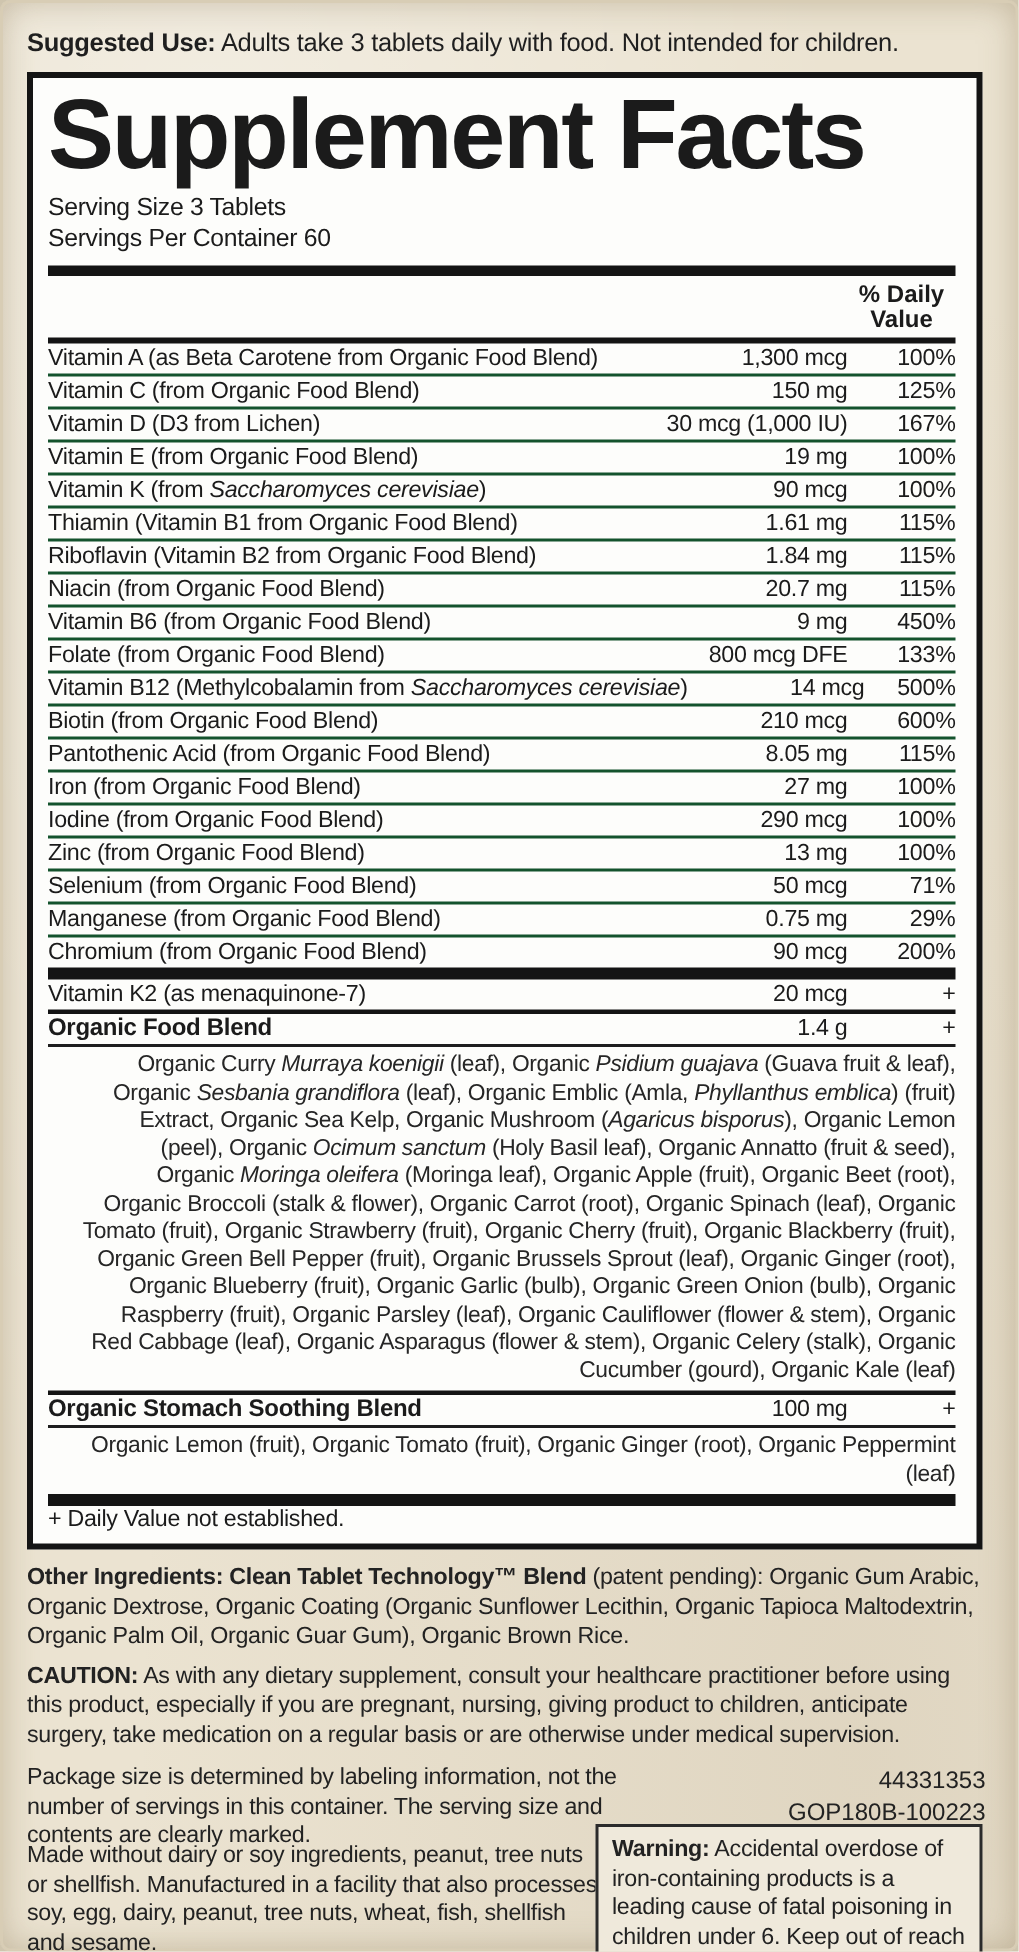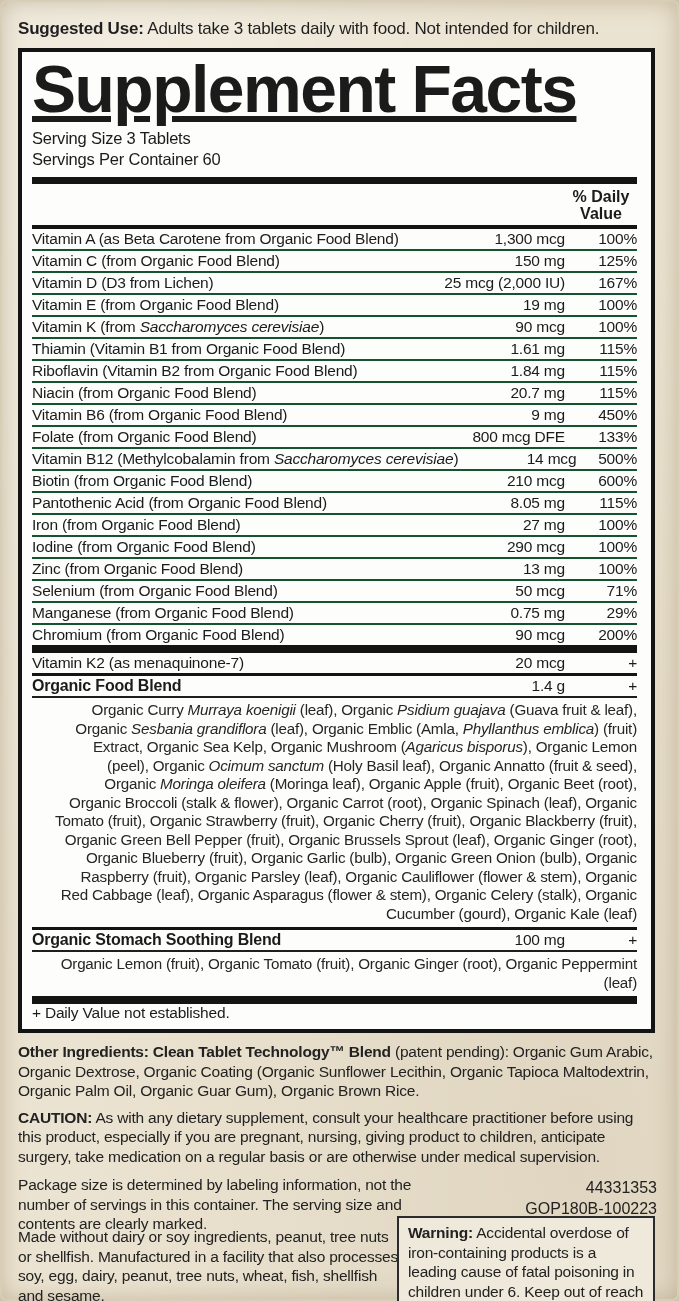--- a/index.html
+++ b/index.html
@@ -8,21 +8,21 @@
         background:#ebe3d1;
         background-image:radial-gradient(ellipse at 20% 10%, rgba(255,255,255,.35), rgba(255,255,255,0) 55%),
                          radial-gradient(ellipse at 85% 90%, rgba(140,115,75,.12), rgba(140,115,75,0) 60%);
         box-shadow:inset 0 0 0 2px #d8cdb5, inset 0 0 24px rgba(120,100,60,.38);
         border-radius:7px;
         padding:14px 24px 0 18px;}
   .suggested{font-size:17px;letter-spacing:-0.2px;color:#1f1f1f;margin:5px 0 9px;white-space:nowrap;}
   .suggested b{letter-spacing:-0.2px;}
 
   .panel{background:#fdfdfb;border:4px solid #141414;color:#1b1b1b;padding:4px 14px 6px 10px;box-sizing:border-box;}
-  .title{font-size:66px;font-weight:bold;letter-spacing:-1.5px;line-height:1.02;margin:0 0 5px;white-space:nowrap;text-decoration:underline;}
+  .title{font-size:66px;font-weight:bold;letter-spacing:-1.5px;line-height:1.02;margin:0 0 5px;white-space:nowrap;}
   .serving{font-size:16.5px;line-height:21px;letter-spacing:-0.2px;}
 
   .bar{background:#141414;}
   .h7{height:7px;margin-top:7px;}
   .h4{height:4px;}
   .h3{height:3px;}
   .h8{height:8px;}
 
   .hdr-row{display:flex;align-items:flex-end;font-weight:bold;font-size:16px;line-height:17px;padding:4px 0 3px;}
   .hdr-name{flex:1;}
@@ -82,21 +82,21 @@
           <span class="cell-amount">1,300 mcg</span>
           <span class="cell-dv">100%</span>
         </div>
         <div class="row">
           <span class="cell-name"><span>Vitamin C (from Organic Food Blend)</span></span>
           <span class="cell-amount">150 mg</span>
           <span class="cell-dv">125%</span>
         </div>
         <div class="row">
           <span class="cell-name"><span>Vitamin D (D3 from Lichen)</span></span>
-          <span class="cell-amount">25 mcg (2,000 IU)</span>
+          <span class="cell-amount">30 mcg (1,000 IU)</span>
           <span class="cell-dv">167%</span>
         </div>
         <div class="row">
           <span class="cell-name"><span>Vitamin E (from Organic Food Blend)</span></span>
           <span class="cell-amount">19 mg</span>
           <span class="cell-dv">100%</span>
         </div>
         <div class="row">
           <span class="cell-name"><span>Vitamin K (from </span><i>Saccharomyces cerevisiae</i><span>)</span></span>
           <span class="cell-amount">90 mcg</span>

